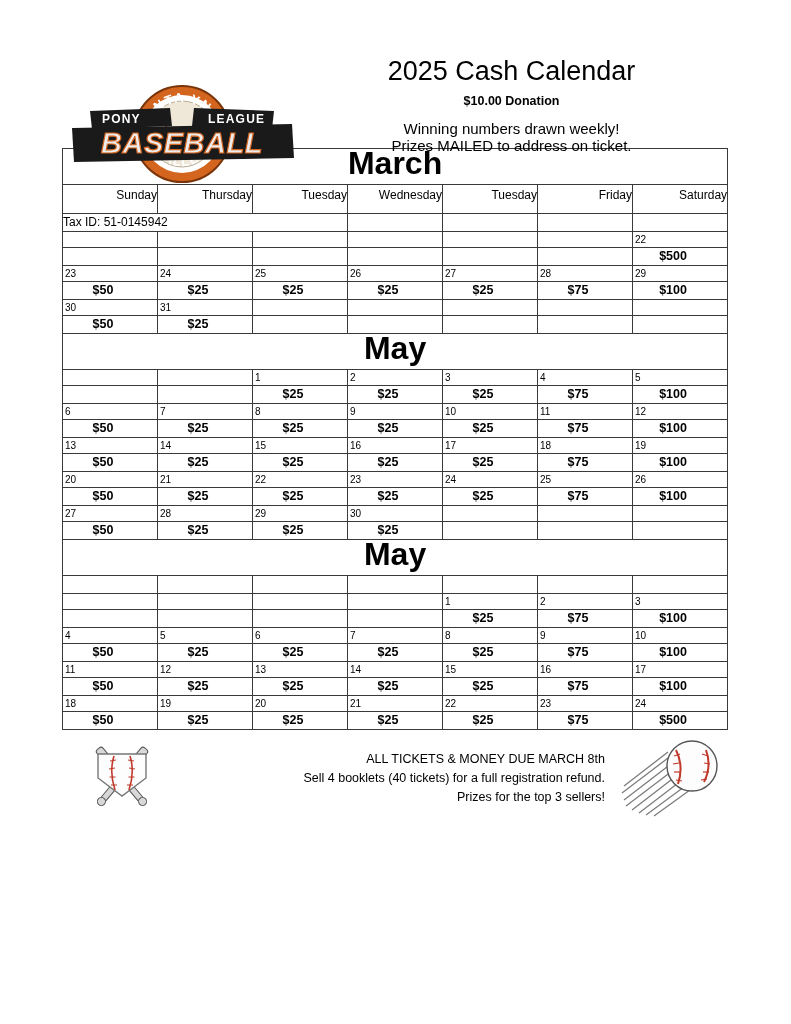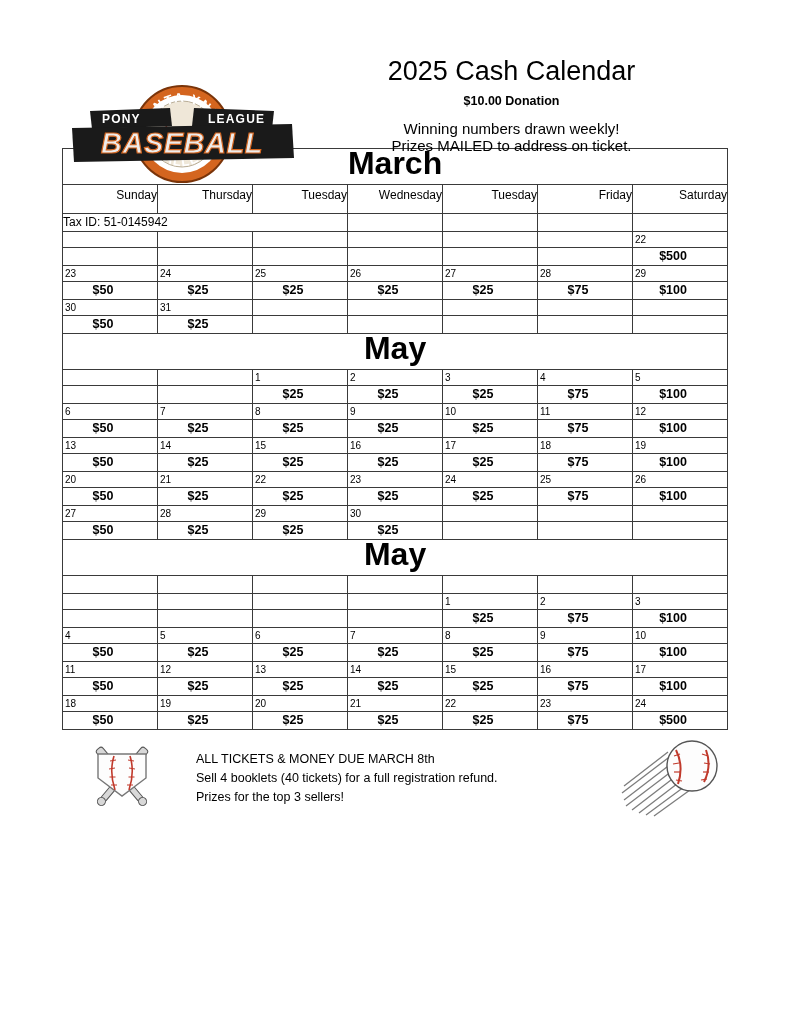--- a/index.html
+++ b/index.html
@@ -135,21 +135,21 @@
     text-align: left;
     padding-left: 14px;
   }
   .footer-icon-right {
     flex: 0 0 120px;
     text-align: right;
     padding-right: 4px;
   }
   .footer-text {
     flex: 1 1 auto;
-    text-align: left;
+    text-align: right;
     padding-top: 12px;
   }
   .footer-line {
     font-size: 12.5px;
     line-height: 19px;
   }
 </style>
 </head>
 <body>
 

